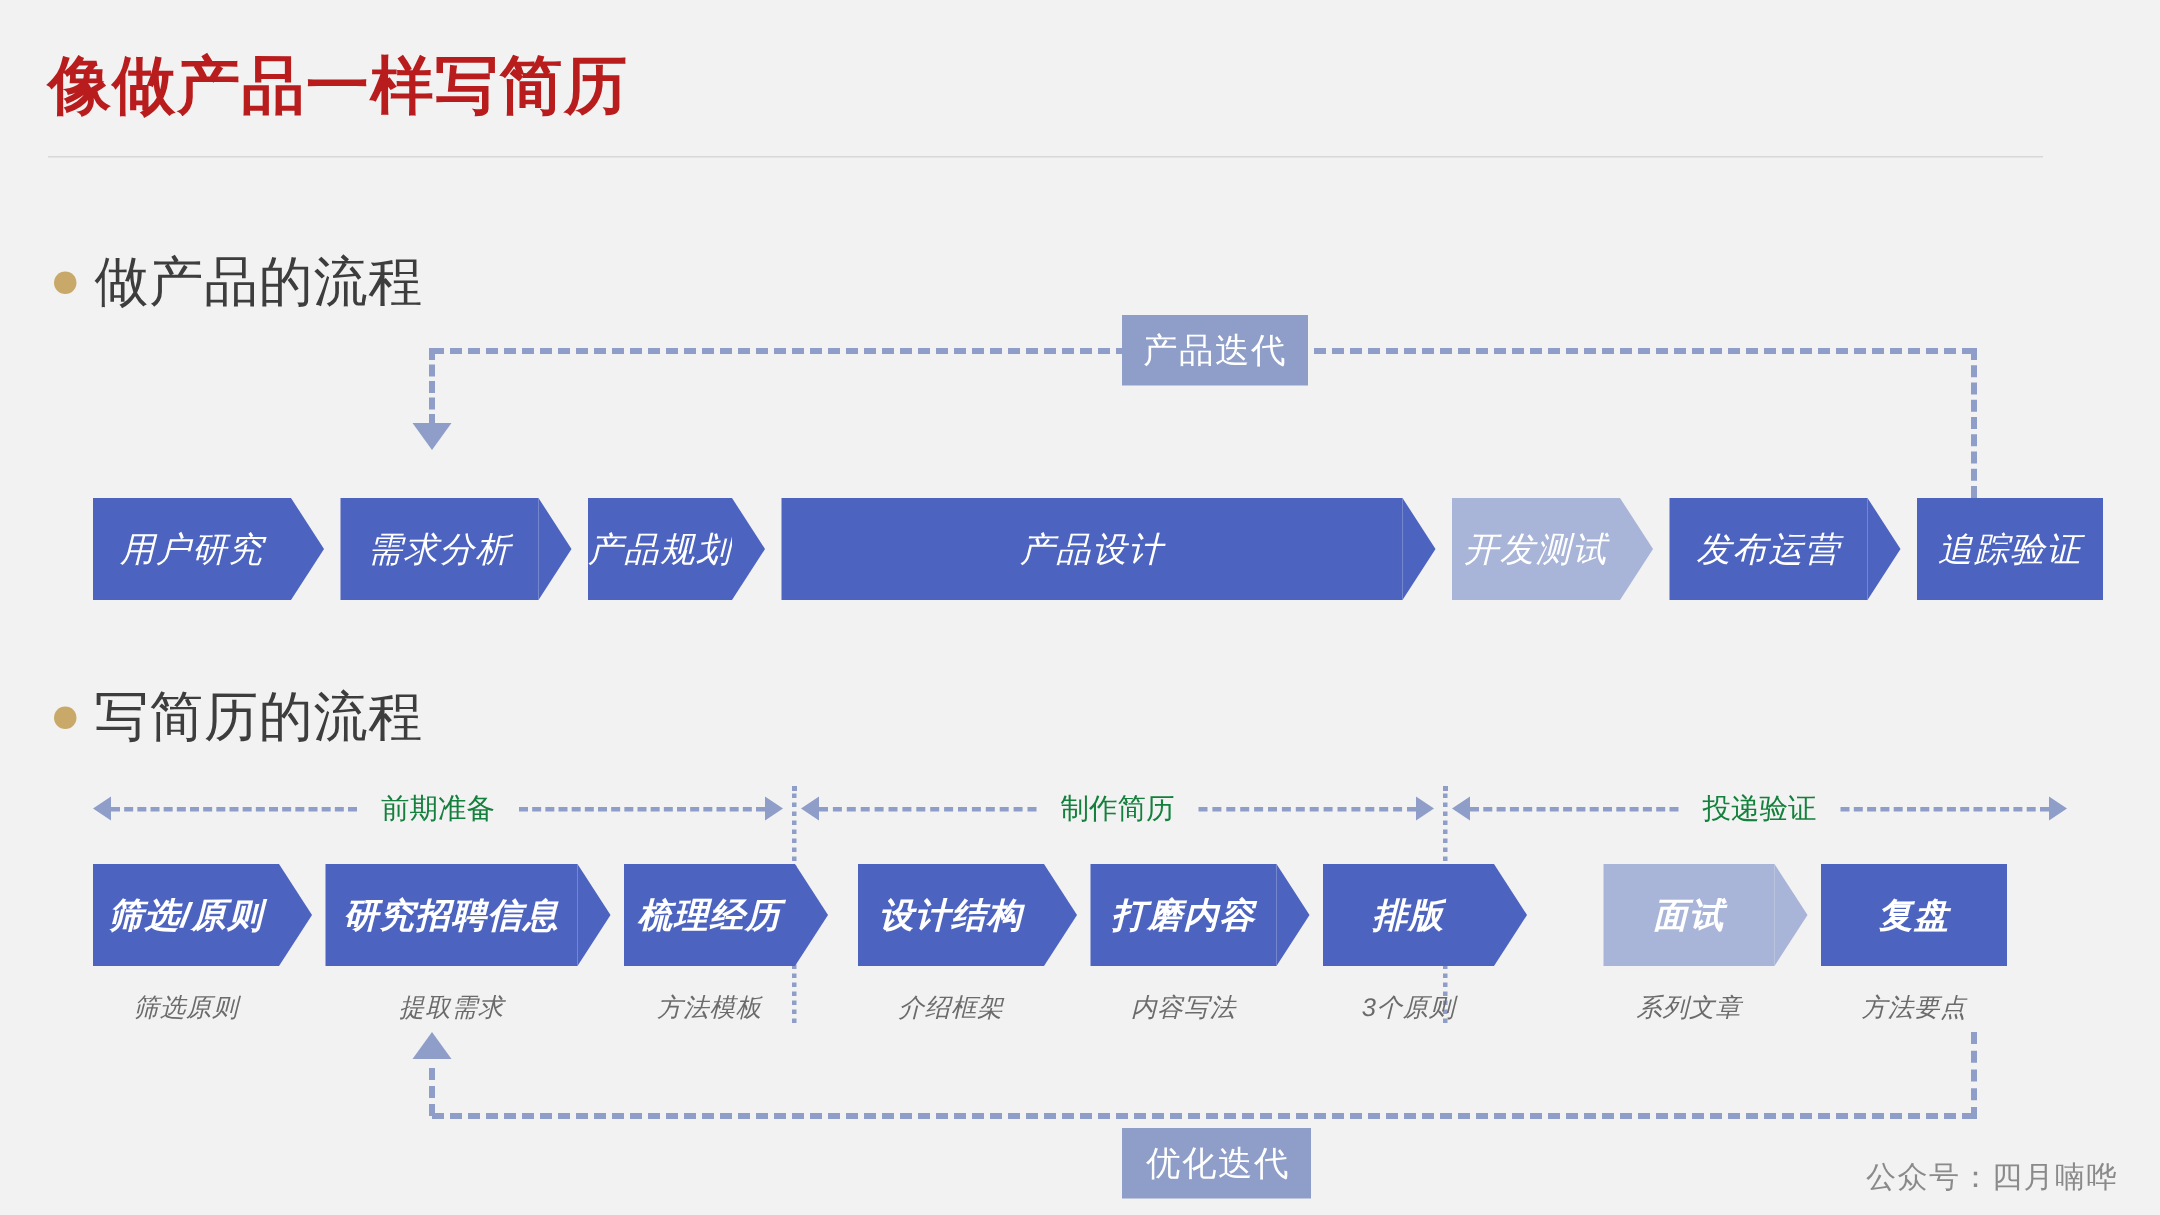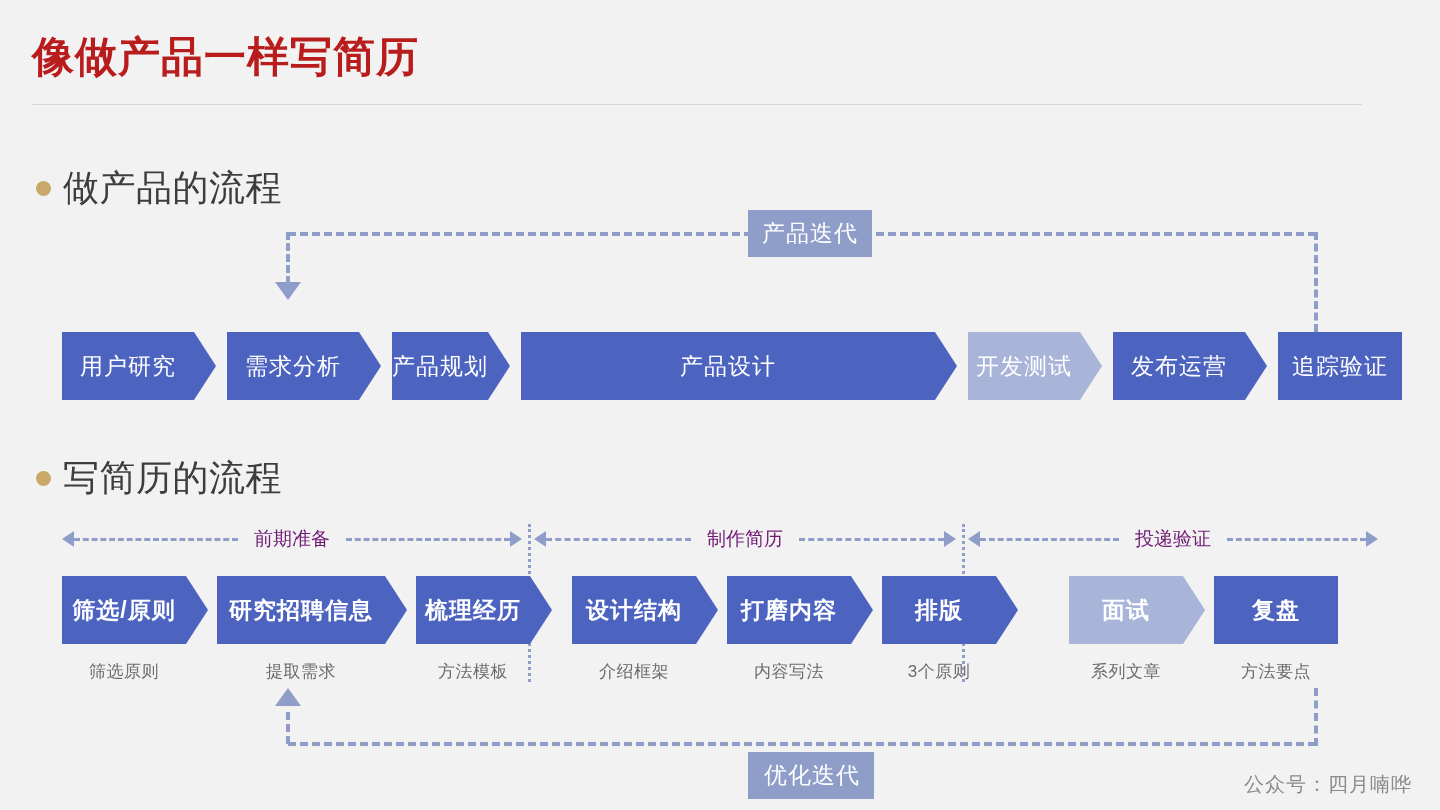--- a/index.html
+++ b/index.html
@@ -26,21 +26,21 @@
   .sec-head { position: absolute; display: flex; align-items: center; gap: 12px; }
   .sec-bullet {
     width: 15px; height: 15px; border-radius: 50%;
     background: #c8a96a; flex: none;
   }
   .sec-label { font-size: 36px; color: #3d3d3d; font-weight: 400; letter-spacing: .5px; }
   #sec1 { left: 36px; top: 164px; }
   #sec2 { left: 36px; top: 454px; }
 
   
-  .row { position: absolute; display: flex; align-items: center; }
+  .row { position: absolute; display: flex; align-items: center; font-style: italic; }
   #row-product { left: 62px; top: 332px; }
   #row-resume  { left: 62px; top: 576px; }
 
   .cell { position: relative; }
   .chev {
     position: relative;
     height: 68px;
     display: flex; align-items: center; justify-content: center;
     color: #ffffff;
     background: #4d63c0;
@@ -68,21 +68,21 @@
   .phase {
     position: absolute; top: 0; height: 30px;
     display: flex; align-items: center;
   }
   .phase-line { position: relative; flex: 1 1 auto; height: 2px; }
   .phase-line .dash {
     position: absolute; left: 0; right: 0; top: 0; height: 0;
     border-top: 3px dashed #8e9ec9;
   }
   .phase-text {
-    padding: 0 16px; font-size: 19px; color: #701a75; white-space: nowrap;
+    padding: 0 16px; font-size: 19px; color: #15803d; white-space: nowrap;
   }
   .arrow-l, .arrow-r {
     width: 0; height: 0; flex: none;
     border-top: 8px solid transparent; border-bottom: 8px solid transparent;
   }
   .arrow-l { border-right: 12px solid #8e9ec9; }
   .arrow-r { border-left: 12px solid #8e9ec9; }
 
   .vdiv {
     position: absolute; width: 0; border-left: 3px dotted #8e9ec9;

